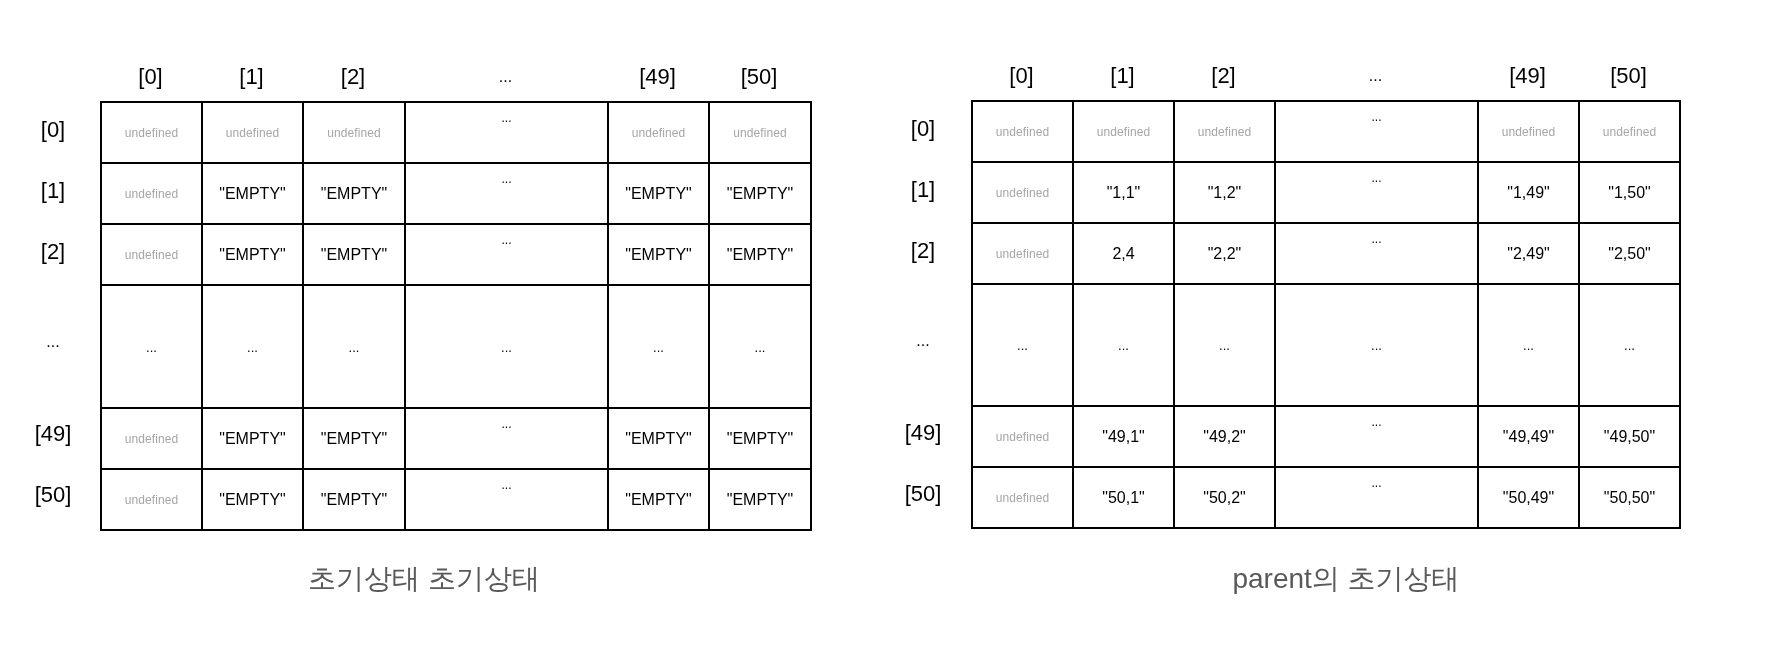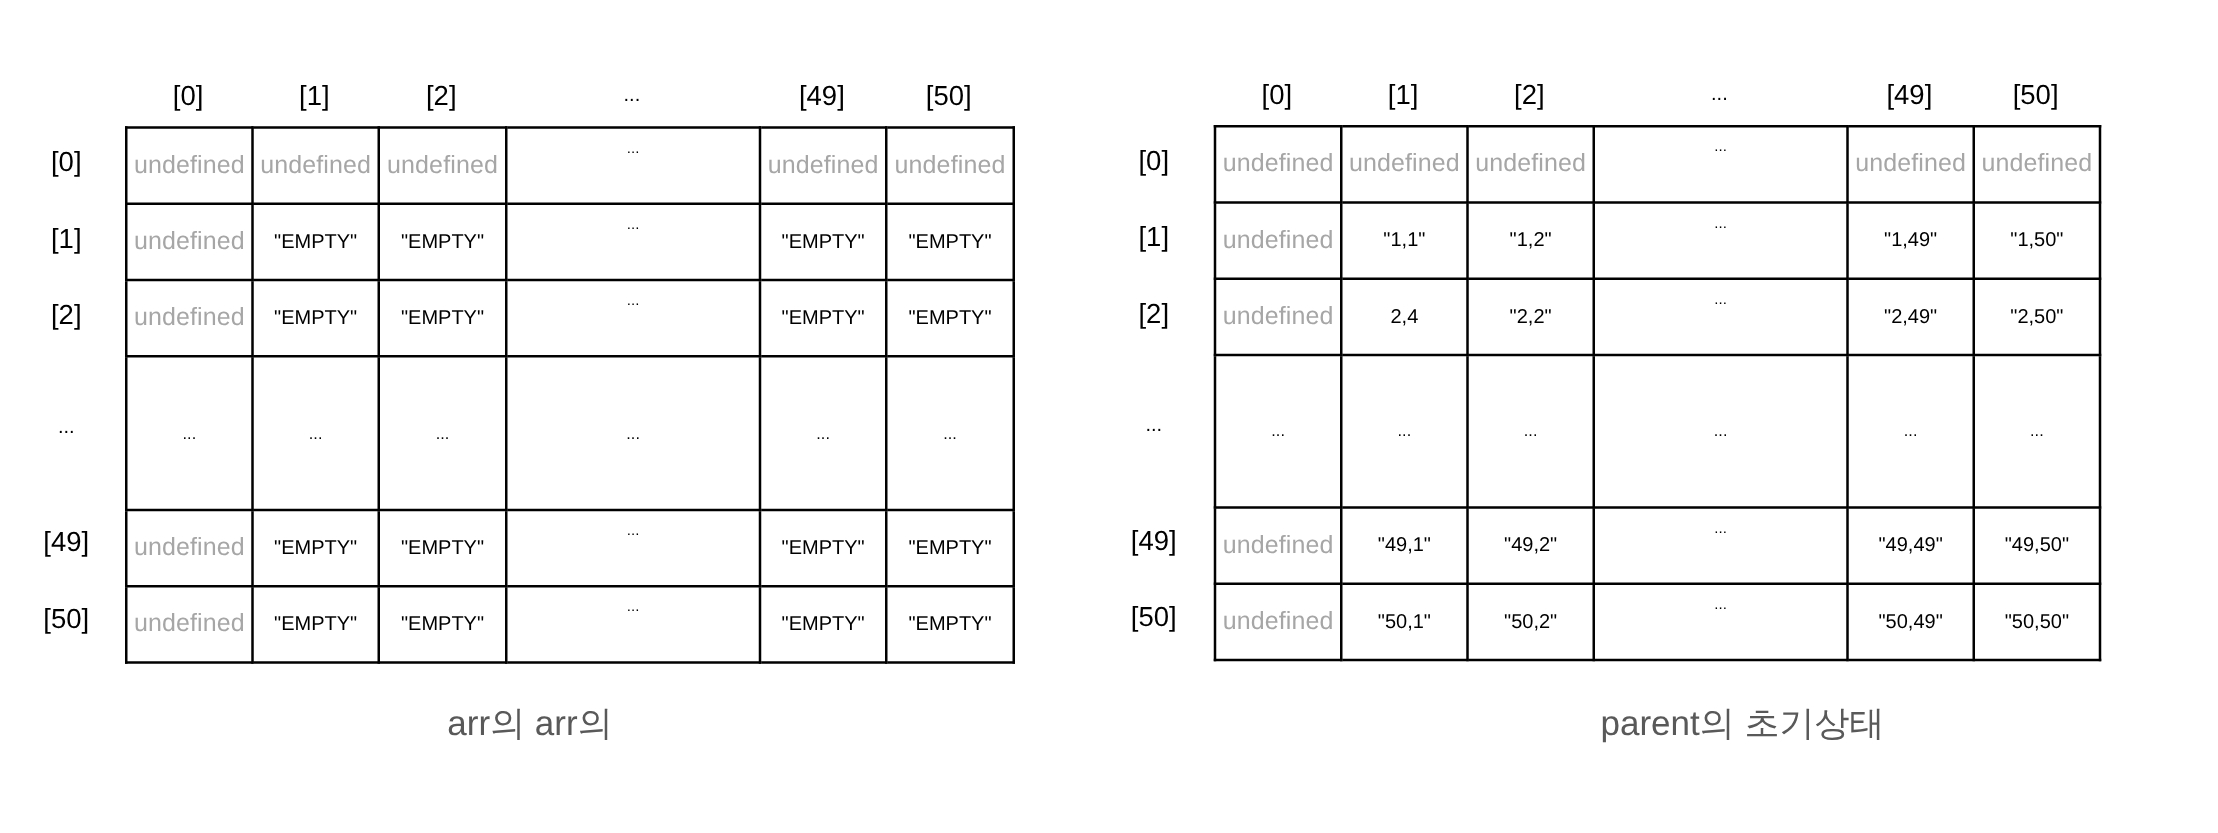--- a/index.html
+++ b/index.html
@@ -5,21 +5,21 @@
   html, body { margin: 0; padding: 0; background: #ffffff; }
   body { width: 1774px; height: 666px; position: relative; overflow: hidden;
          font-family: "Liberation Sans", "DejaVu Sans", sans-serif; }
   .panel { position: absolute; top: 0; height: 666px; }
   .col-header { position: absolute; top: 62px; height: 30px; line-height: 30px;
                 text-align: center; font-size: 22px; color: #000; }
   .row-label { position: absolute; width: 70px; text-align: center; font-size: 22px; color: #000; }
   .grid { position: absolute; border-collapse: collapse; table-layout: fixed; }
   .grid td { border: 2.5px solid #000; padding: 0; text-align: center; vertical-align: middle;
              font-size: 16px; color: #000; white-space: nowrap; overflow: hidden; position: relative; }
-  .grid td.undef { color: #a6a6a6; font-size: 20px; letter-spacing: 0.1px; }
+  .grid td.undef { color: #a6a6a6; font-size: 12px; letter-spacing: 0.1px; }
   .grid td.ellipsis-top { vertical-align: top; }
   .grid td.ellipsis-top span { display: inline-block; margin-top: 8px; font-size: 12px; }
   .grid td.ellipsis-mid span { font-size: 13px; }
   .caption { position: absolute; top: 560px; font-size: 28px; color: #595959; white-space: nowrap;
              transform: translateX(-50%); font-weight: 500; }
 </style>
 </head>
 <body>
 
 <div class="panel" style="left:0; width:887px;">
@@ -92,21 +92,21 @@
       <td class="undef">undefined</td>
       <td>"EMPTY"</td>
       <td>"EMPTY"</td>
       <td class="ellipsis-top"><span>...</span></td>
       <td>"EMPTY"</td>
       <td>"EMPTY"</td>
     </tr>
   </tbody>
     </table>
 
-  <div class="caption" style="left:424px;">arr의 arr의</div>
+  <div class="caption" style="left:424px;">초기상태 초기상태</div>
 </div>
 
 <div class="panel" style="left:0; width:1774px;">
   <div class="col-header" style="left:971px;width:101px;top:61px;">[0]</div>
   <div class="col-header" style="left:1072px;width:101px;top:61px;">[1]</div>
   <div class="col-header" style="left:1173px;width:101px;top:61px;">[2]</div>
   <div class="col-header" style="left:1274px;width:203px;top:61px;font-size:16px;">...</div>
   <div class="col-header" style="left:1477px;width:101px;top:61px;">[49]</div>
   <div class="col-header" style="left:1578px;width:101px;top:61px;">[50]</div>
 
@@ -171,14 +171,14 @@
       <td class="undef">undefined</td>
       <td>"50,1"</td>
       <td>"50,2"</td>
       <td class="ellipsis-top"><span>...</span></td>
       <td>"50,49"</td>
       <td>"50,50"</td>
     </tr>
   </tbody>
     </table>
 
-  <div class="caption" style="left:1346px;margin-left:48px;">parent의 초기상태</div>
+  <div class="caption" style="left:1346px;">parent의 초기상태</div>
 </div>
 
 </body></html>

